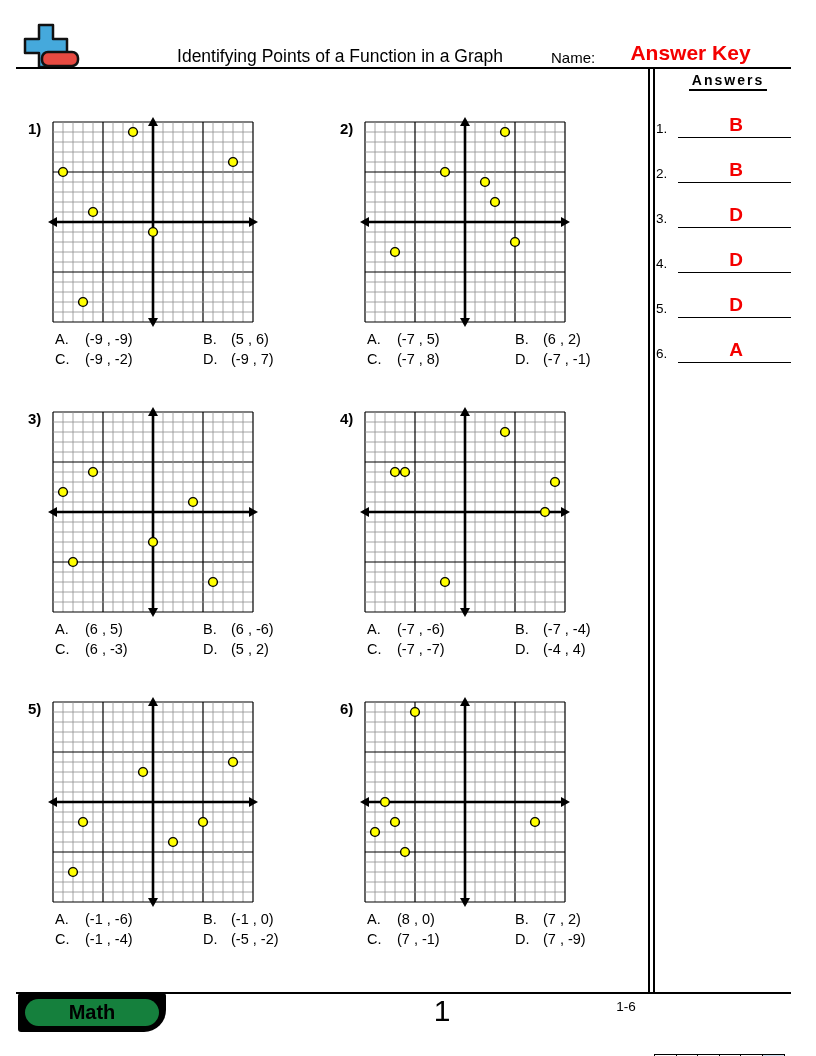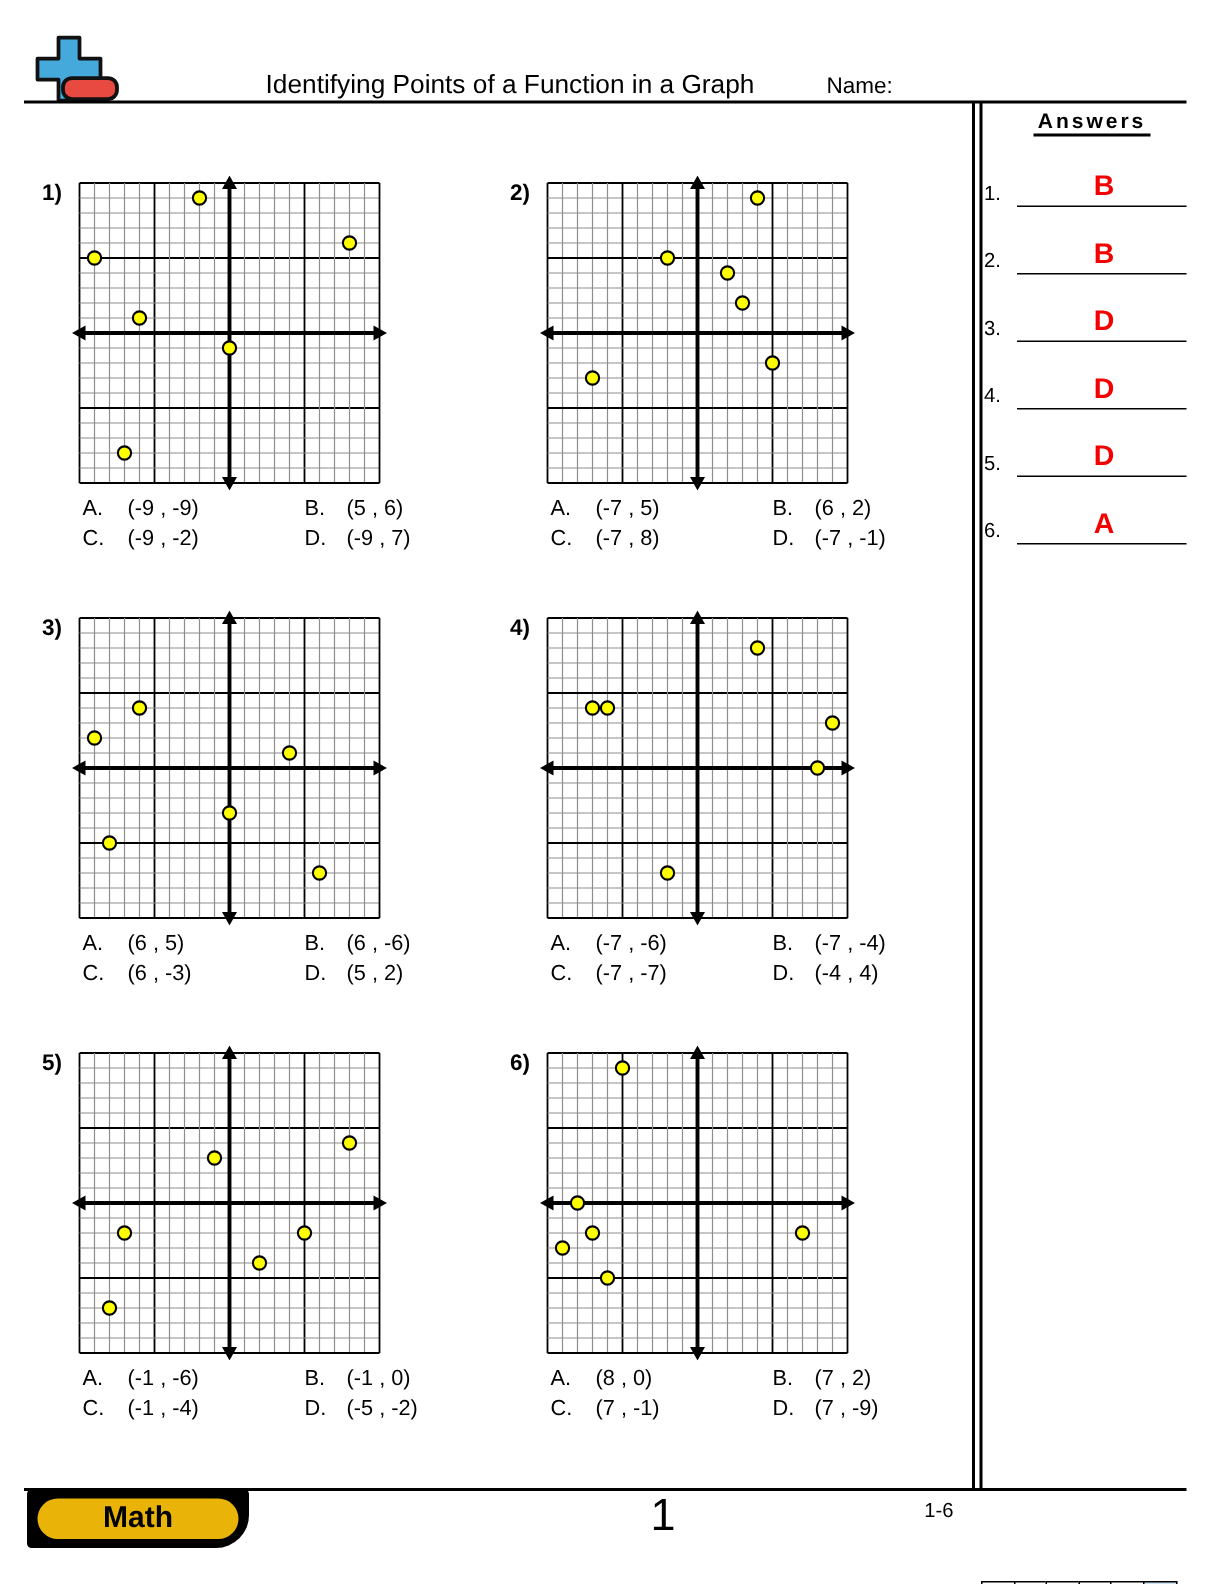--- a/index.html
+++ b/index.html
@@ -31,21 +31,21 @@
   .p-num{position:absolute;left:0;top:-2px;font-size:15px;font-weight:bold;}
   .graph{position:absolute;left:20px;top:-5px;}
   .choices{position:absolute;left:27px;top:208px;display:grid;
            grid-template-columns:30px 118px 28px 80px;row-gap:1px;
            font-size:14.5px;line-height:18.5px;}
 
   
   .footer-rule{position:absolute;left:16px;top:992px;width:779px;height:2px;background:#000;}
   .math-badge{position:absolute;left:18px;top:993px;width:148px;height:39px;background:#000;
               border-radius:3px 3px 22px 3px;}
-  .math-pill{position:absolute;left:7px;top:6px;right:7px;bottom:6px;background:#eab308;border-radius:15px;
+  .math-pill{position:absolute;left:7px;top:6px;right:7px;bottom:6px;background:#15803d;border-radius:15px;
              display:flex;align-items:center;justify-content:center;font-size:20px;font-weight:bold;color:#000;}
   .site{position:absolute;left:172px;top:1008px;font-size:16px;}
   .page-num{position:absolute;left:412px;top:994px;width:60px;text-align:center;font-size:30px;}
   .score-range{position:absolute;left:606px;top:999px;width:40px;text-align:center;font-size:13.5px;}
   .scores{position:absolute;left:654px;top:1054px;display:flex;}
   .score-box{width:21px;height:19px;border:1.5px solid #000;margin-left:-1.5px;
              display:flex;align-items:center;justify-content:center;font-size:13.5px;background:#fff;}
   .score-box:first-child{margin-left:0;}
   .score-box.last{background:var(--score-hl);}
 </style>
@@ -53,20 +53,21 @@
 <body>
 
 <div class="page">
 
   <svg class="logo" width="60" height="48" viewBox="0 0 60 48">
     <path d="M17,3 H31 V17 H45 V31 H31 V45 H17 V31 H3 V17 H17 Z" fill="var(--logo-blue)" stroke="#111" stroke-width="2.5" stroke-linejoin="round"></path>
     <rect x="20" y="30" width="36" height="14" rx="6" fill="var(--logo-red)" stroke="#111" stroke-width="2.5"></rect>
   </svg>
   <div class="title">Identifying Points of a Function in a Graph</div>
   <div class="name-label">Name:</div>
+  <div class="answer-key">Answer Key</div>
   <div class="header-rule"></div>
 
   <div class="divider"></div>
   <div class="answers-title">
     <span>Answers</span>
   </div>
   <div id="answers-list">
       <div class="ans-item" style="top: 112px;">
         <span class="ans-num">1.</span>
         <span class="ans-line">B</span>

